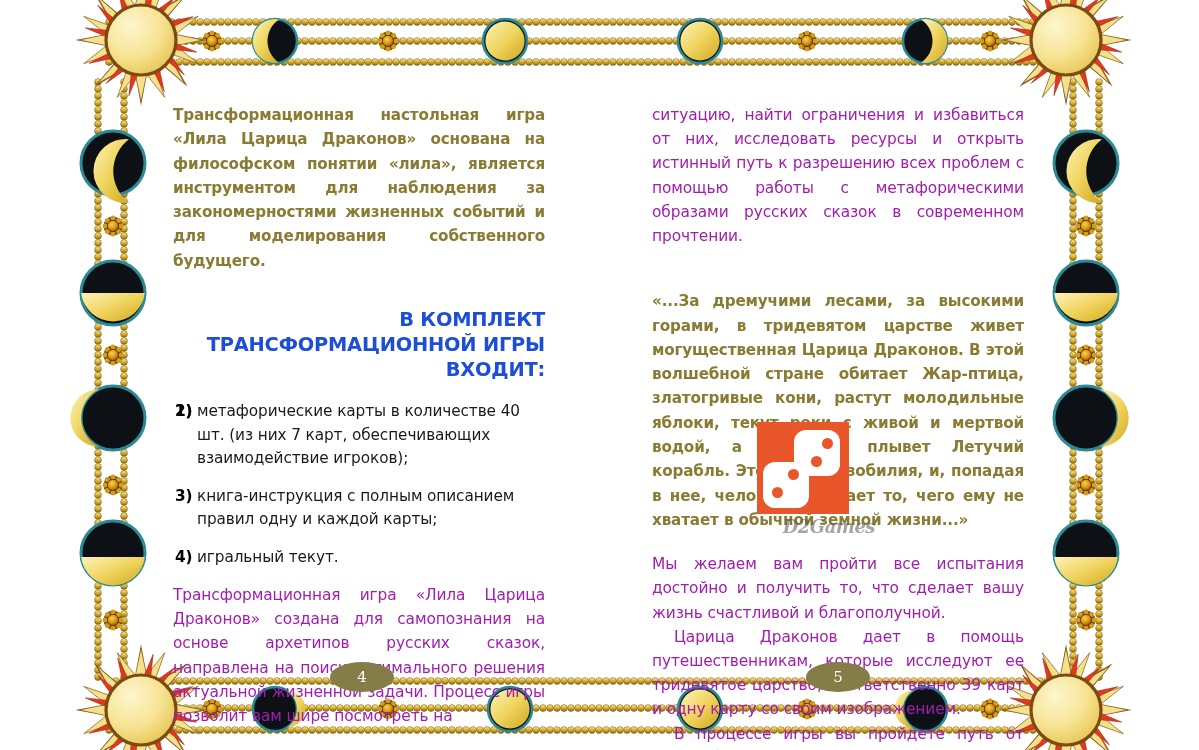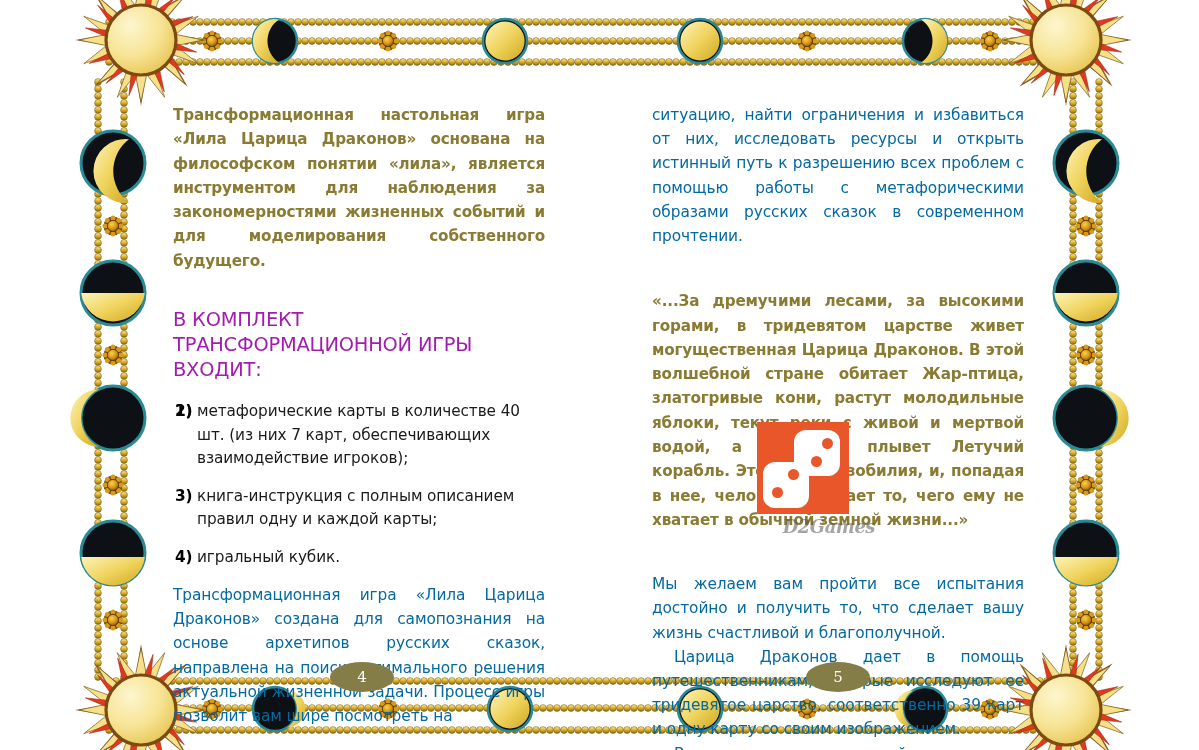--- a/index.html
+++ b/index.html
@@ -42,44 +42,44 @@
     top: 103px;
     width: 372px;
   }
   .col-left  { left: 173px; }
   .col-right { left: 652px; }
 
   p.body {
     margin: 0 0 0 0;
     font-size: 15.4px;
     line-height: 24.2px;
-    color: #0369a1;
+    color: #a21caf;
     text-align: justify;
     font-family: "DejaVu Sans", sans-serif;
     letter-spacing: -0.1px;
   }
   p.body.indent { text-indent: 22px; }
 
   p.lead {
     margin: 0;
     font-size: 15.2px;
     line-height: 24.3px;
     color: #8a7b33;
     font-weight: bold;
     text-align: justify;
     letter-spacing: -0.15px;
   }
 
   h2.section-title {
     margin: 0;
-    color: #a21caf;
-    font-weight: normal;
+    color: #1d4ed8;
+    font-weight: bold;
     font-size: 19.4px;
     line-height: 25px;
-    text-align: left;
+    text-align: right;
     letter-spacing: -0.2px;
   }
   h2.section-title.small {
     font-size: 17px;
   }
 
   ol.kit-list {
     margin: 0;
     padding: 0;
     list-style: none;
@@ -646,35 +646,35 @@
         <li>
           <span class="num">2)</span>
           <span>метафорические карты в количестве 40 шт. (из них 7 карт, обеспечивающих взаимодействие игроков);</span>
         </li>
         <li>
           <span class="num">3)</span>
           <span>книга-инструкция с полным описанием правил одну и каждой карты;</span>
         </li>
         <li>
           <span class="num">4)</span>
-          <span>игральный кубик.</span>
+          <span>игральный текут.</span>
         </li>
       </ol>
 
 
       <p class="body" style="margin-top:14px;">Трансформационная игра «Лила Царица Драконов» создана для самопознания на основе архетипов русских сказок, направлена на поиск оптимального решения актуальной жизненной задачи. Процесс игры позволит вам шире посмотреть на</p>
     </div>
 
     <div class="col col-right">
 
       <p class="body">ситуацию, найти ограничения и избавиться от них, исследовать ресурсы и открыть истинный путь к разрешению всех проблем с помощью работы с метафорическими образами русских сказок в современном прочтении.</p>
 
       <blockquote class="fairy" style="margin-top:41px;">«...За дремучими лесами, за высокими горами, в тридевятом царстве живет могущественная Царица Драконов. В этой волшебной стране обитает Жар-птица, златогривые кони, растут молодильные яблоки, текут реки с живой и мертвой водой, а по небу плывет Летучий корабль. Это страна изобилия, и, попадая в нее, человек получает то, чего ему не хватает в обычной земной жизни...»</blockquote>
 
-      <p class="body" style="margin-top:40px;">Мы желаем вам пройти все испытания достойно и получить то, что сделает вашу жизнь счастливой и благополучной.</p>
+      <p class="body" style="margin-top:20px;">Мы желаем вам пройти все испытания достойно и получить то, что сделает вашу жизнь счастливой и благополучной.</p>
 
       <p class="body indent" style="margin-top:0px;">Царица Драконов дает в помощь путешественникам, которые исследуют ее тридевятое царство, соответственно 39 карт и одну карту со своим изображением.</p>
 
       <p class="body indent" style="margin-top:0px;">В процессе игры вы пройдете путь от «жили-были» к настоящим событиям. Игра «Лила</p>
     </div>
 
     <div class="page-num page-num-left">4</div>
     <div class="page-num page-num-right">5</div>
 
     <div class="watermark">

